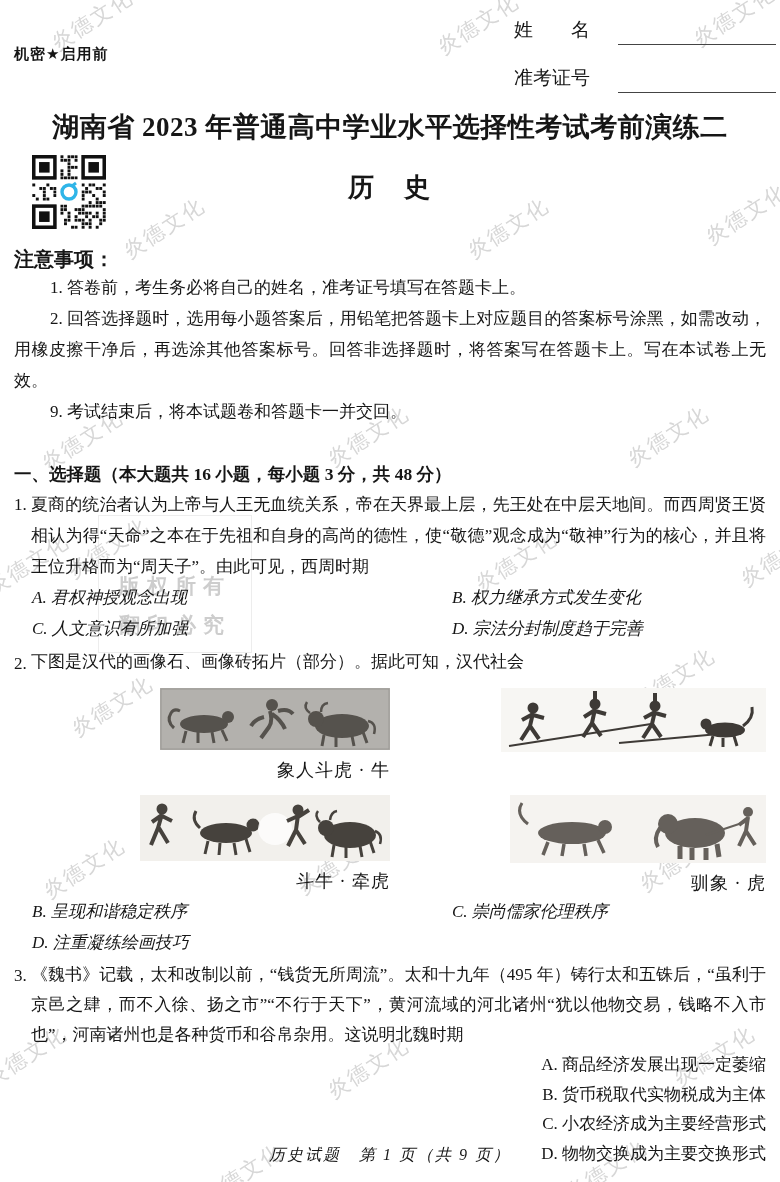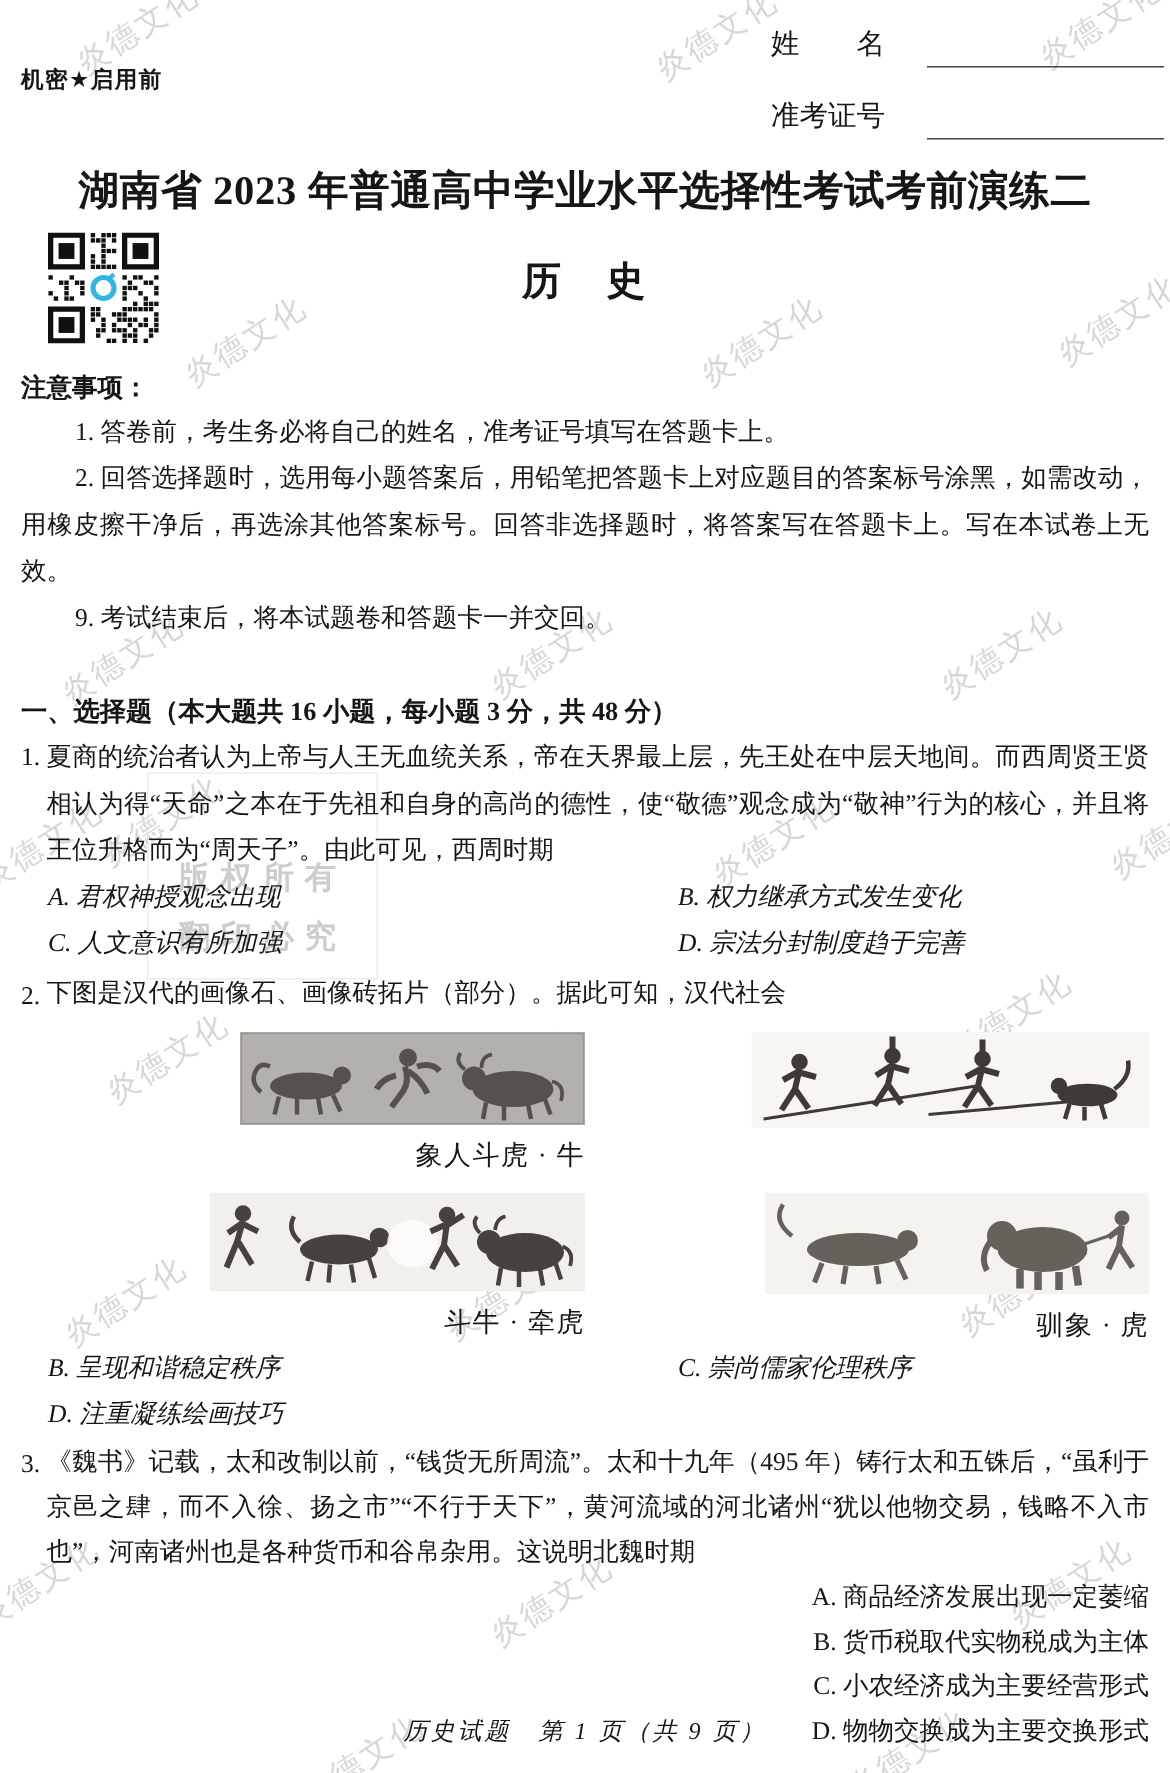--- a/index.html
+++ b/index.html
@@ -33,21 +33,21 @@
   .field-row{display:flex;align-items:flex-end;font-size:19px;line-height:30px;margin-bottom:17px;gap:24px;}
   .field-label{white-space:pre;}
   .field-line{flex:1;border-bottom:1.5px solid #444;margin-left:4px;height:30px;}
   .main-title{
     padding-top:106px;text-align:center;font-size:27px;font-weight:bold;
     line-height:42px;letter-spacing:0.5px;white-space:nowrap;
   }
   .subject{margin-top:22px;text-align:center;font-size:26px;font-weight:bold;line-height:36px;letter-spacing:2px;}
   .qr{position:absolute;left:32px;top:155px;width:74px;height:74px;}
   .notice-head{
-    margin-top:40px;font-weight:bold;font-size:17px;line-height:26px;
+    margin-top:40px;font-weight:bold;font-size:20px;line-height:26px;
     font-family:"Liberation Sans","DejaVu Sans",sans-serif;
   }
   .notice p{margin:0;text-align:justify;text-indent:36px;line-height:31px;}
   .section-head{margin-top:34px;font-size:17.5px;line-height:26px;font-weight:bold;}
   .section-head .bold-sans{font-family:"Liberation Sans","DejaVu Sans",sans-serif;}
   .question{position:relative;margin-top:2px;}
   .qnum{position:absolute;left:0;top:0;}
   .qstem{margin:0;padding-left:17px;text-align:justify;line-height:31px;}
   .q2 .qstem{line-height:28px;margin-top:4px;}
   .q3 .qstem{line-height:30px;}

